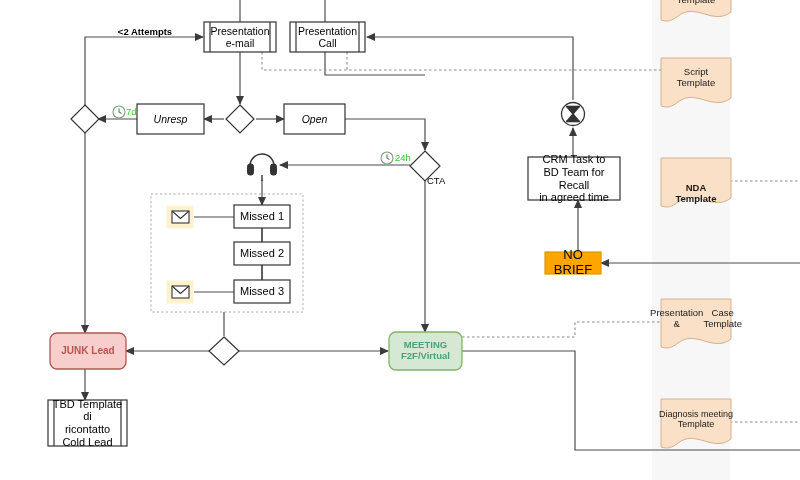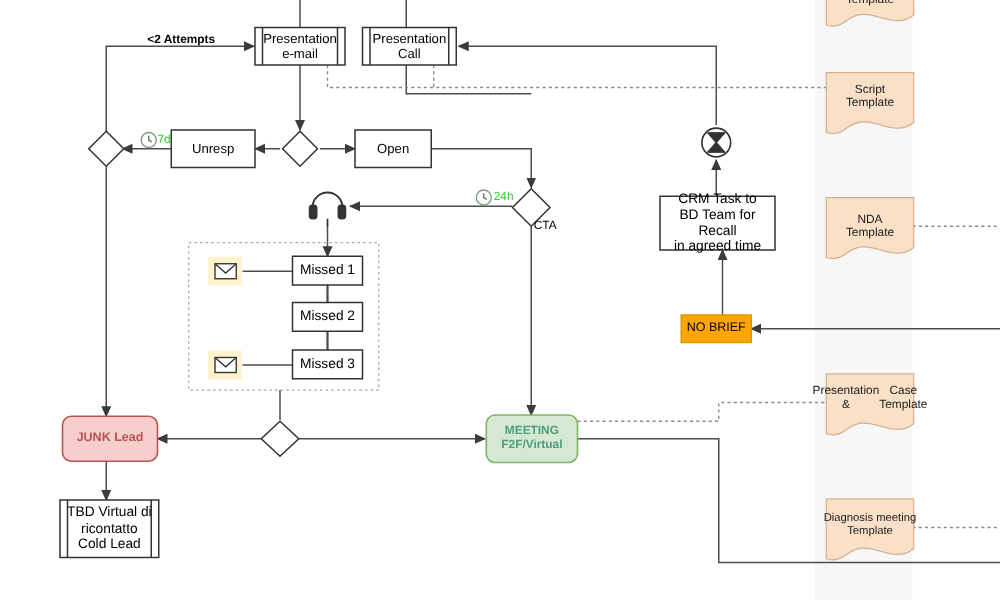--- a/index.html
+++ b/index.html
@@ -6,24 +6,24 @@
   body{width:800px;height:480px;position:relative;overflow:hidden;
        font-family:"Liberation Sans",sans-serif;}
   #canvas{position:absolute;inset:0;width:800px;height:480px;}
   .lbl{position:absolute;pointer-events:none;
        display:flex;align-items:center;justify-content:center;
        text-align:center;line-height:1.15;color:#000;}
 
   
   .t-task      {font-size:10.5px;}
   .t-small     {font-size:11px;}
-  .t-plain     {font-size:10.5px;}
+  .t-plain     {font-size:10.5px;font-style:italic;}
   .t-junk      {font-size:10px;font-weight:bold;color:#b85450;}
   .t-meeting   {font-size:9.5px;font-weight:bold;color:#4d9e7a;}
-  .t-nobrief   {font-size:10px;color:#000;}
+  .t-nobrief   {font-size:13px;color:#000;}
   .t-tpl       {font-size:9.5px;color:#1a1a1a;}
   .t-edge      {font-size:9.5px;color:#000;font-weight:bold;}
   .t-timer     {font-size:9.5px;color:#33cc33;font-weight:normal;}
   .t-cta       {font-size:9.5px;color:#000;}
 </style>
 </head>
 <body>
 
 <svg id="canvas" viewBox="0 0 800 480" xmlns="http://www.w3.org/2000/svg">
   <defs>
@@ -216,33 +216,33 @@
 <div class="lbl t-nobrief" style="left:545px;top:252px;width:56px;height:22px;">NO BRIEF</div>
 
 <div class="lbl t-junk" style="left:50px;top:333px;width:76px;height:36px;">JUNK Lead</div>
 
 <div class="lbl t-meeting" style="left:389px;top:332px;width:73px;height:38px;flex-direction:column;">
   <span>MEETING</span>
   <span>F2F/Virtual</span>
 </div>
 
 <div class="lbl t-small" style="left:48px;top:400px;width:79px;height:46px;flex-direction:column;">
-  <span>TBD Virtual di</span>
+  <span>TBD Template di</span>
   <span>ricontatto</span>
   <span>Cold Lead</span>
 </div>
 
 <div class="lbl t-tpl" style="left:661px;top:-14px;width:70px;height:28px;flex-direction:column;">
   <span>Template</span>
 </div>
 <div class="lbl t-tpl" style="left:661px;top:60px;width:70px;height:36px;flex-direction:column;">
   <span>Script</span>
   <span>Template</span>
 </div>
-<div class="lbl t-tpl" style="left:661px;top:164px;width:70px;height:36px;flex-direction:column;">
+<div class="lbl t-tpl" style="left:661px;top:176px;width:70px;height:36px;flex-direction:column;font-weight:bold;">
   <span>NDA</span>
   <span>Template</span>
 </div>
 <div class="lbl t-tpl" style="left:657px;top:301px;width:78px;height:36px;flex-direction:row;">
   <span>Presentation &amp;</span>
   <span>Case Template</span>
 </div>
 <div class="lbl t-tpl" style="left:655px;top:401px;width:82px;height:36px;flex-direction:column;font-size:9px;">
   <span>Diagnosis meeting</span>
   <span>Template</span>

